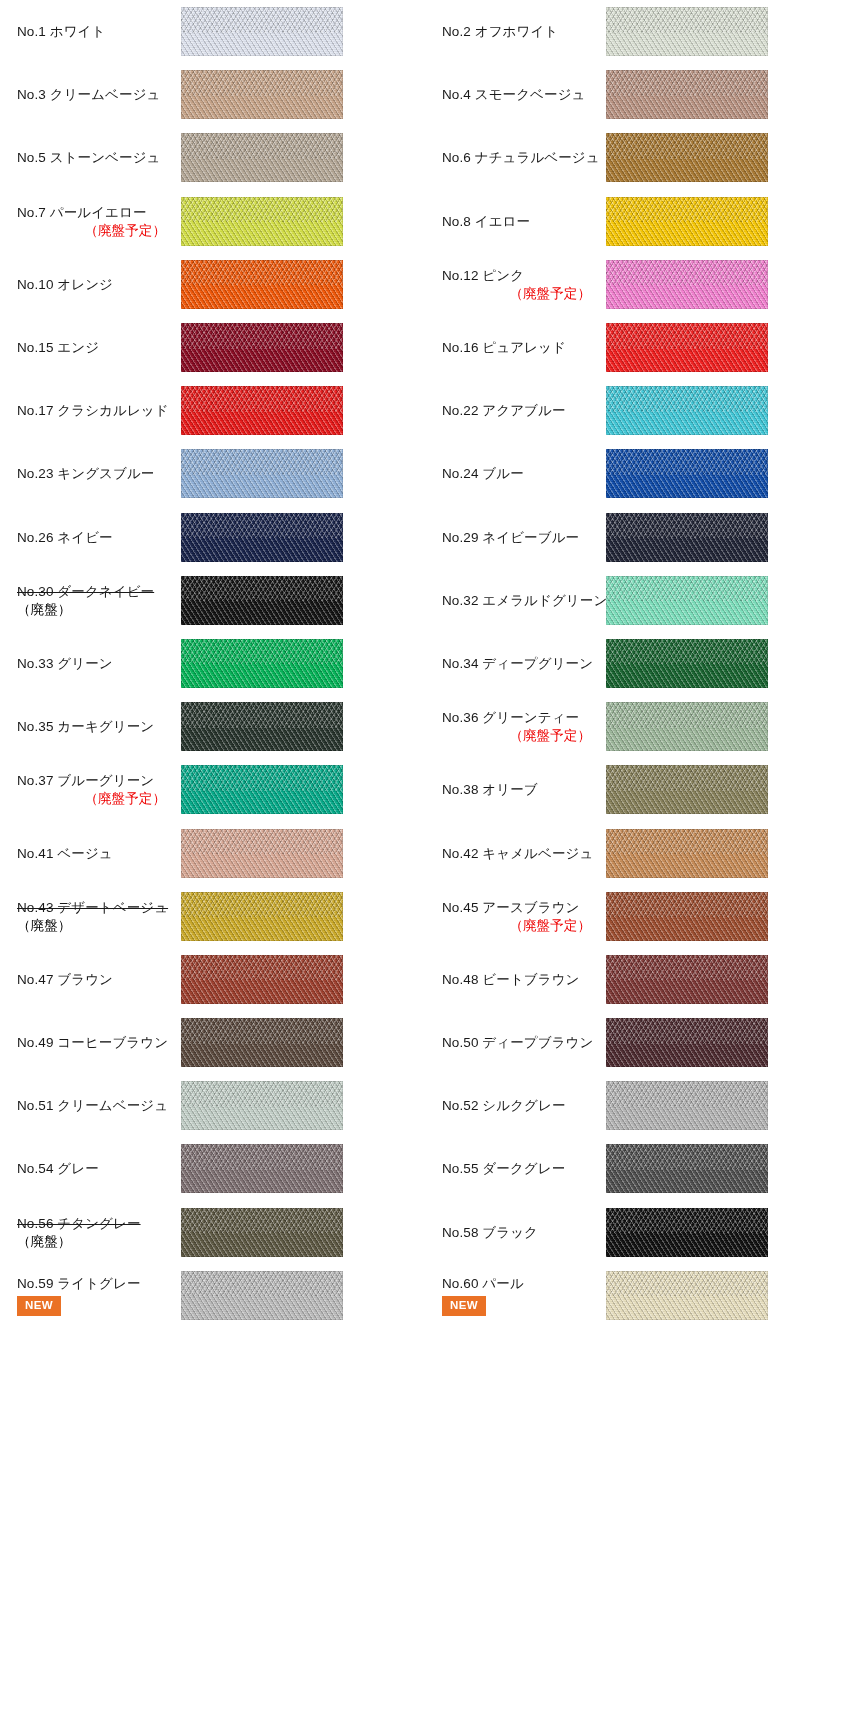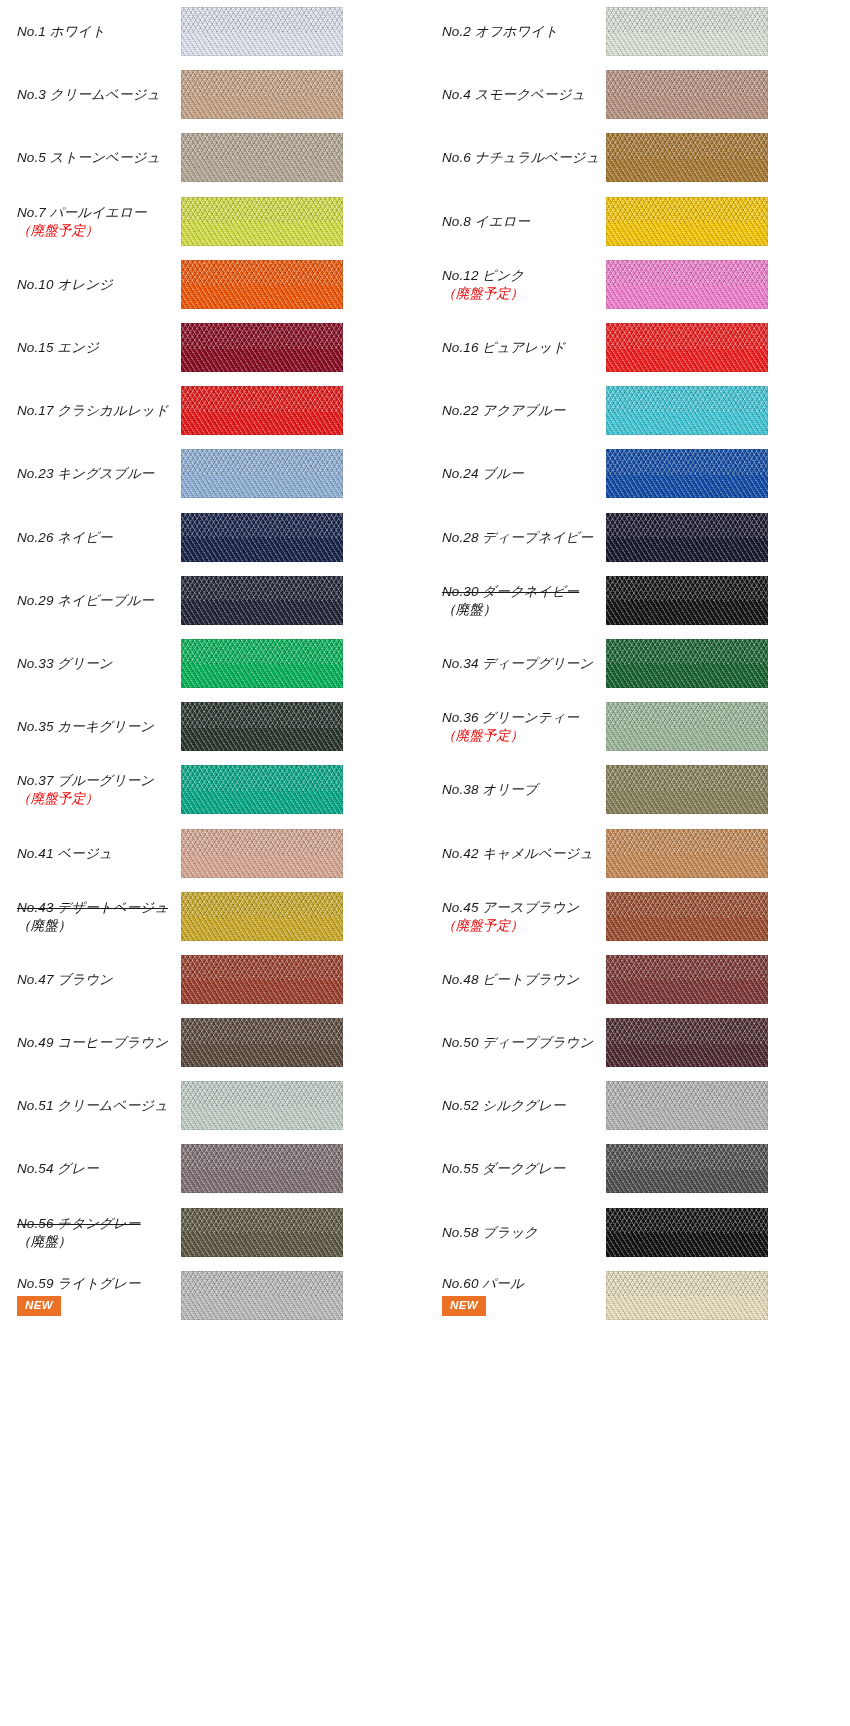--- a/index.html
+++ b/index.html
@@ -15,21 +15,20 @@
     font-family: "Liberation Sans", "DejaVu Sans", sans-serif;
     color: #1a1a1a;
     overflow: hidden;
   }
 
   #grid {
     width: 850px;
     display: flex;
     flex-wrap: wrap;
     align-content: flex-start;
-    font-style: italic;
   }
 
   .swatch-row {
     width: 425px;
     height: 63.2px;
     display: flex;
     align-items: center;
     padding-left: 17px;
     position: relative;
   }
@@ -52,21 +51,21 @@
     text-decoration: line-through;
     text-decoration-thickness: 1.1px;
   }
 
   .label-sub {
     font-size: 13.5px;
     letter-spacing: 0.1px;
     white-space: nowrap;
     margin-top: 1px;
   }
-  .label-sub.planned { color: #ee0000; }
+  .label-sub.planned { color: #ee0000; text-align: right; }
   .label-sub.done { color: #000000; }
 
   .badge-new {
     display: inline-block;
     background: #ea7125;
     color: #ffffff;
     font-size: 11.5px;
     font-weight: bold;
     letter-spacing: 0.4px;
     line-height: 1;
@@ -361,33 +360,20 @@
         <div class="chip" style="background-color: rgb(20, 31, 71);">
           <div class="weave"></div>
           <div class="weave2"></div>
           <div class="grain"></div>
           <div class="edge"></div>
         </div>
       </div>
     </div>
     <div class="swatch-row">
       <div class="label-col">
-        <div class="label-main">No.28 ディープネイビー</div>
-      </div>
-      <div class="chip-wrap">
-        <div class="chip" style="background-color: rgb(20, 20, 42);">
-          <div class="weave"></div>
-          <div class="weave2"></div>
-          <div class="grain"></div>
-          <div class="edge"></div>
-        </div>
-      </div>
-    </div>
-    <div class="swatch-row">
-      <div class="label-col">
         <div class="label-main">No.29 ネイビーブルー</div>
       </div>
       <div class="chip-wrap">
         <div class="chip" style="background-color: rgb(29, 33, 51);">
           <div class="weave"></div>
           <div class="weave2"></div>
           <div class="grain"></div>
           <div class="edge"></div>
         </div>
       </div>
@@ -401,20 +387,33 @@
         <div class="chip" style="background-color: rgb(16, 16, 16);">
           <div class="weave"></div>
           <div class="weave2"></div>
           <div class="grain"></div>
           <div class="edge"></div>
         </div>
       </div>
     </div>
     <div class="swatch-row">
       <div class="label-col">
+        <div class="label-main">No.32 エメラルドグリーン</div>
+      </div>
+      <div class="chip-wrap">
+        <div class="chip" style="background-color: rgb(123, 224, 188);">
+          <div class="weave"></div>
+          <div class="weave2"></div>
+          <div class="grain"></div>
+          <div class="edge"></div>
+        </div>
+      </div>
+    </div>
+    <div class="swatch-row">
+      <div class="label-col">
         <div class="label-main">No.33 グリーン</div>
       </div>
       <div class="chip-wrap">
         <div class="chip" style="background-color: rgb(0, 179, 85);">
           <div class="weave"></div>
           <div class="weave2"></div>
           <div class="grain"></div>
           <div class="edge"></div>
         </div>
       </div>

